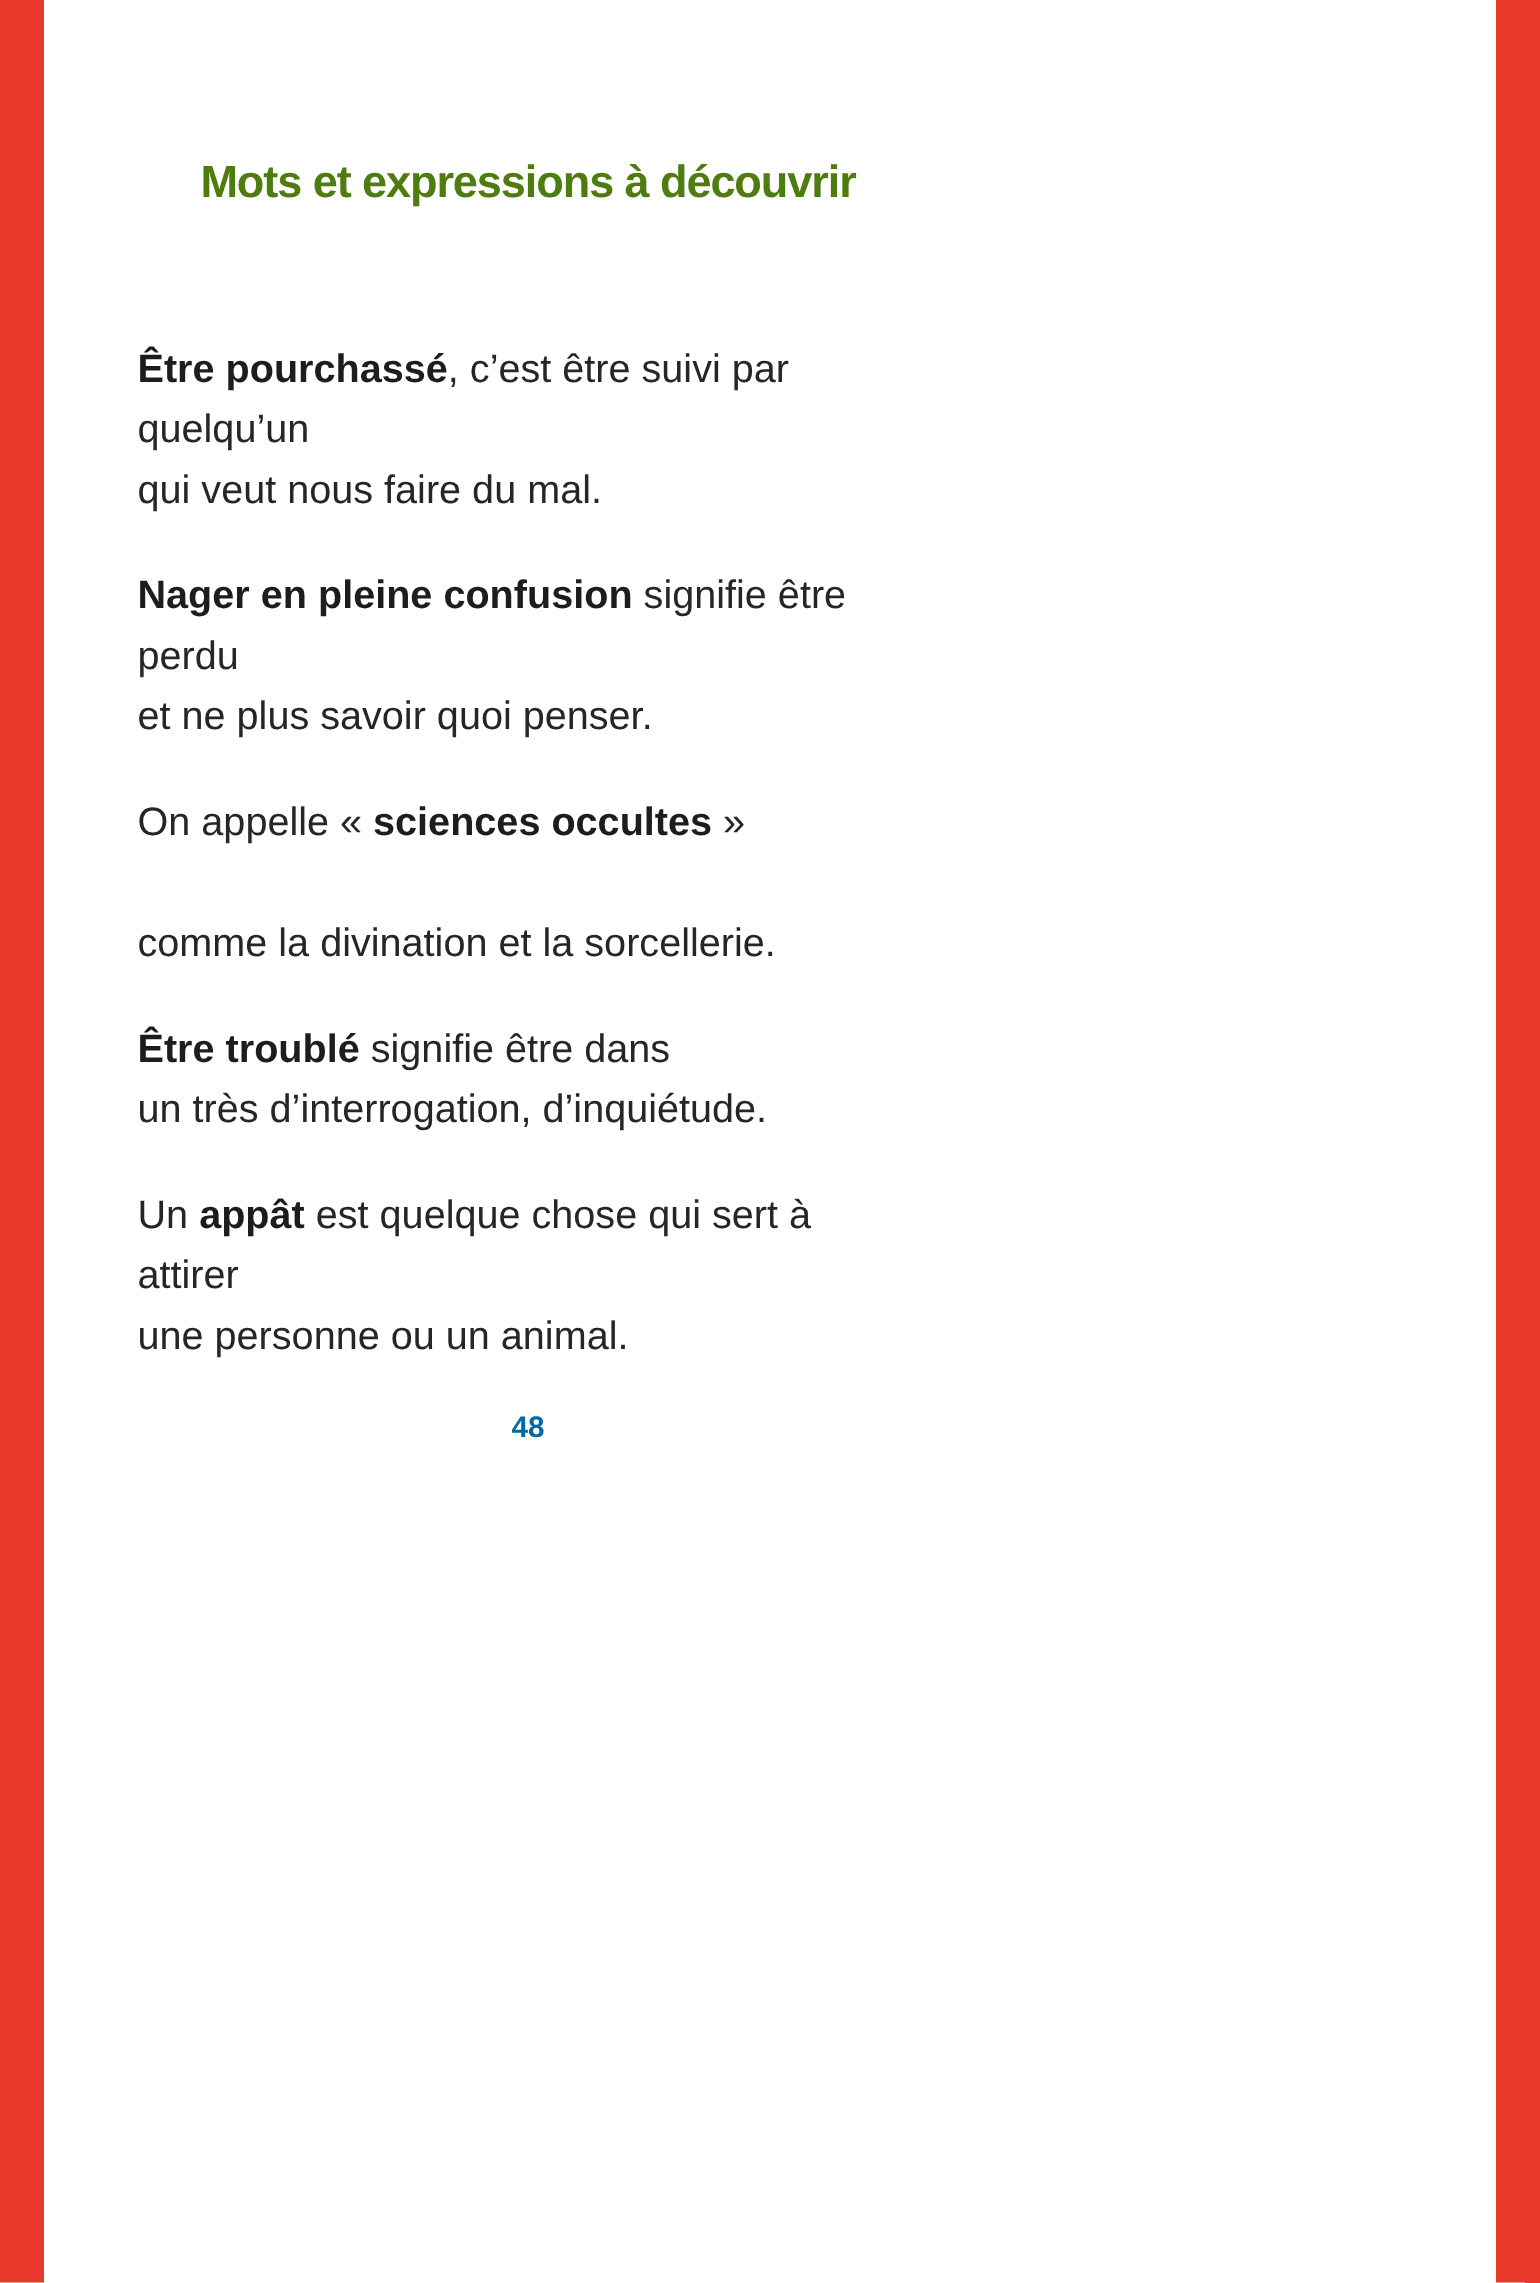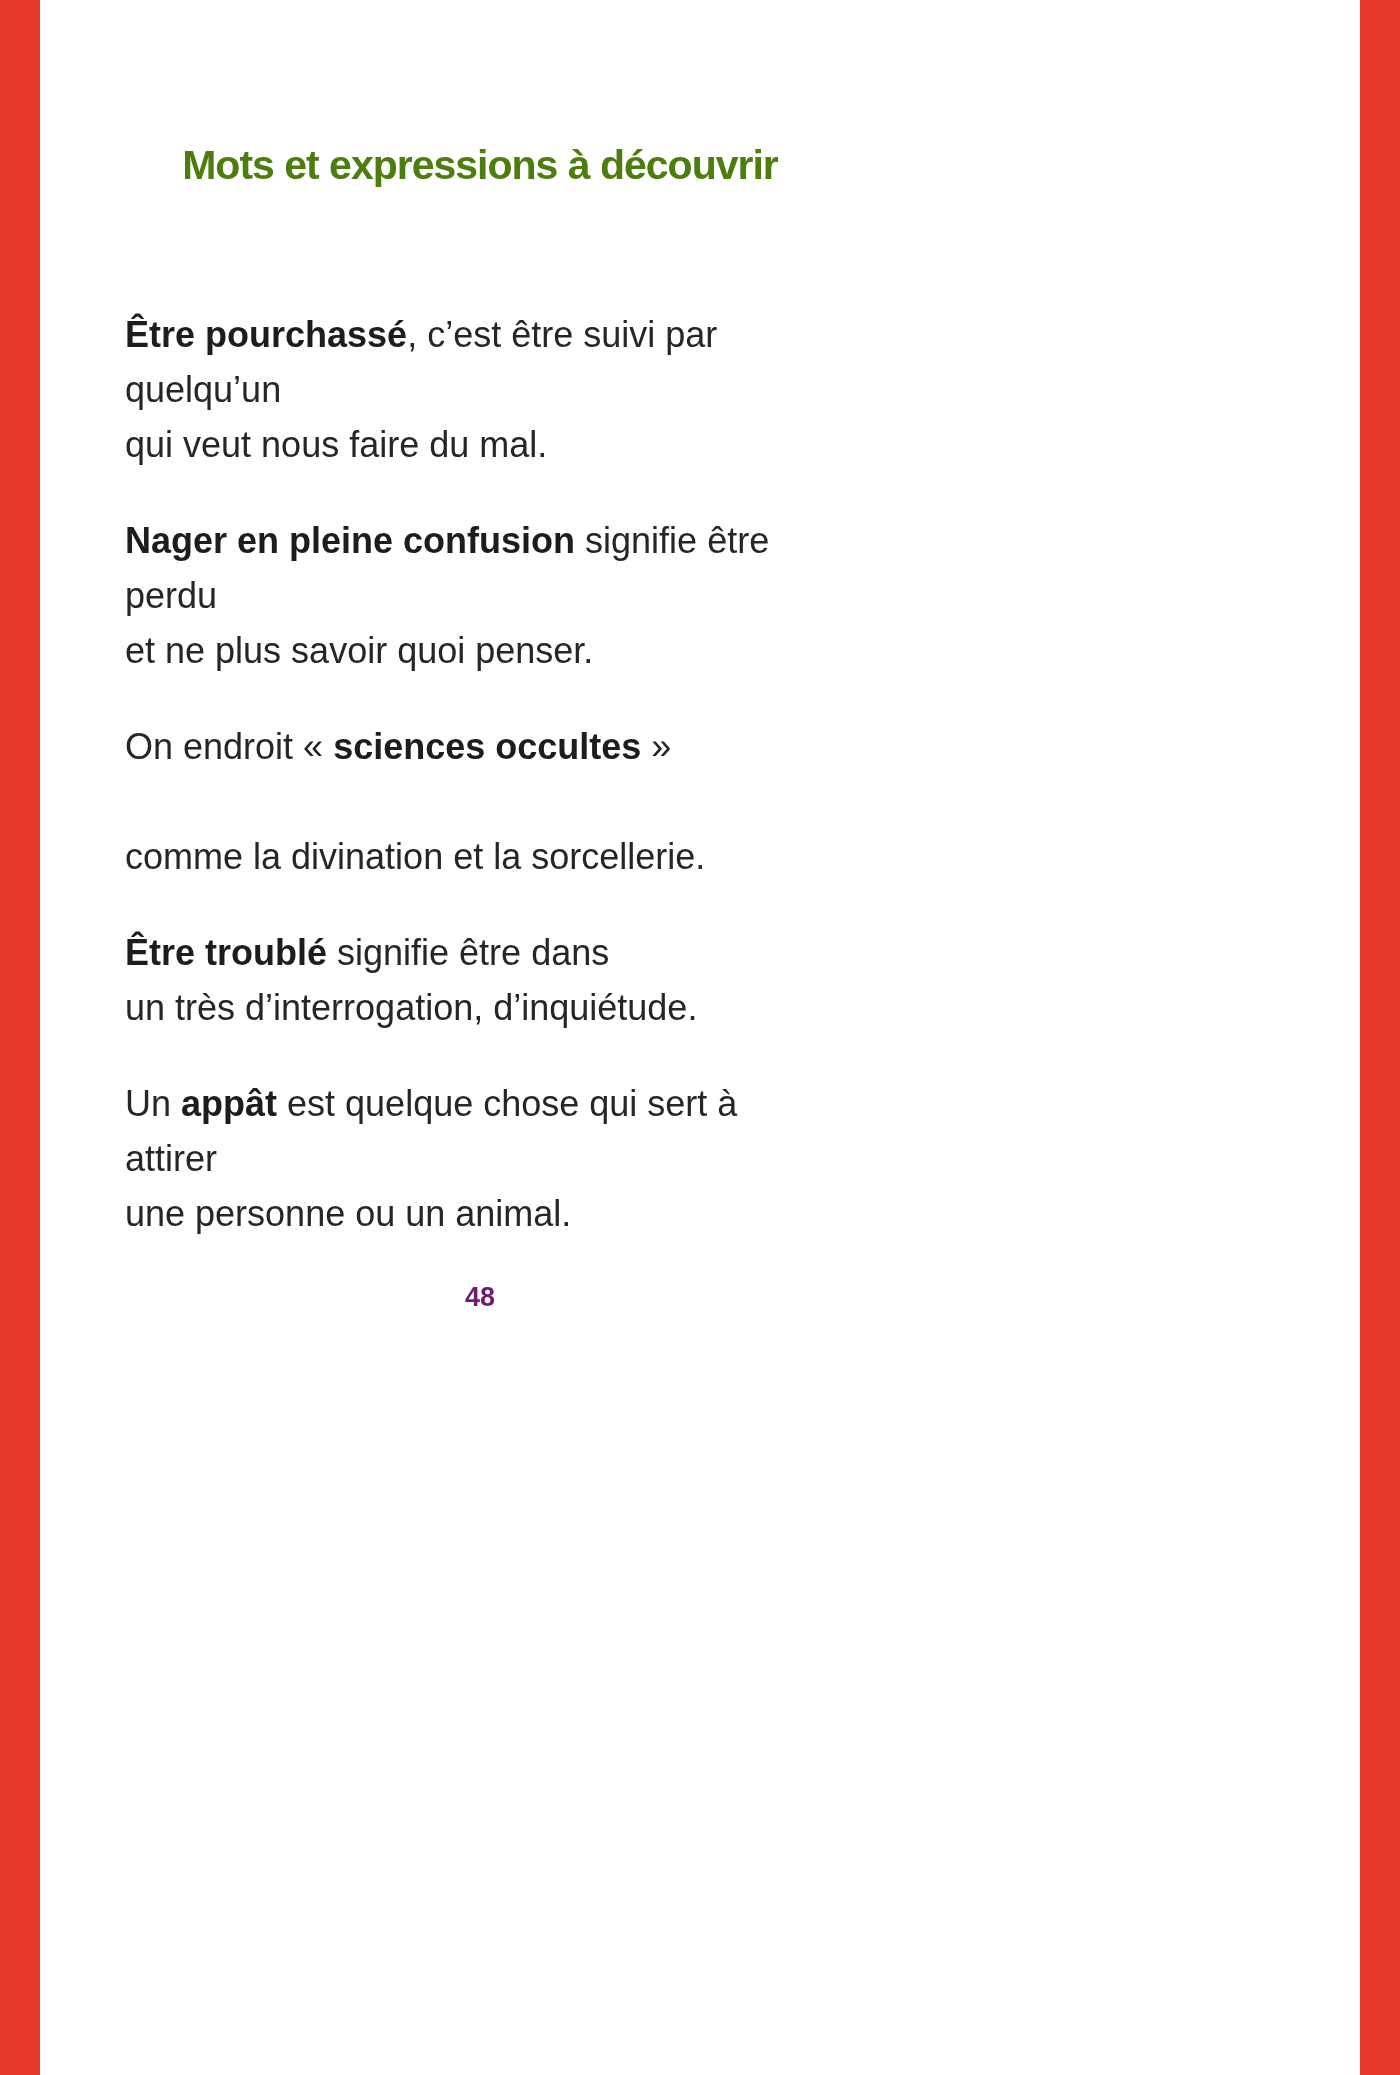--- a/index.html
+++ b/index.html
@@ -48,34 +48,34 @@
   }
   .para .bold {
     font-weight: 700;
     color: #1d1d1b;
   }
   .page-number {
     margin-top: 18px;
     text-align: center;
     font-size: 27px;
     font-weight: 700;
-    color: #701a75;
+    color: #0369a1;
   }
 </style>
 </head>
 <body>
 
 <div class="edge-strip left" style="background: rgb(230, 56, 43);"></div>
 <div class="edge-strip right" style="background: rgb(230, 56, 43);"></div>
 
 <div class="content">
   <h1 class="page-title">Mots et expressions à découvrir</h1>
 
   <div class="paragraphs">
       <p class="para"><span class="bold">Être pourchassé</span><span>, c’est être suivi par quelqu’un</span><br><span>qui veut nous faire du mal.</span></p>
       <p class="para"><span class="bold">Nager en pleine confusion</span><span> signifie être perdu</span><br><span>et ne plus savoir quoi penser.</span></p>
-      <p class="para"><span>On endroit « </span><span class="bold">sciences occultes</span><span> »</span><br><br><span>comme la divination et la sorcellerie.</span></p>
+      <p class="para"><span>On appelle « </span><span class="bold">sciences occultes</span><span> »</span><br><br><span>comme la divination et la sorcellerie.</span></p>
       <p class="para"><span class="bold">Être troublé</span><span> signifie être dans</span><br><span>un très d’interrogation, d’inquiétude.</span></p>
       <p class="para"><span>Un </span><span class="bold">appât</span><span> est quelque chose qui sert à attirer</span><br><span>une personne ou un animal.</span></p>
     </div>
 
   <div class="page-number">48</div>
 </div>
 
 </body></html>

